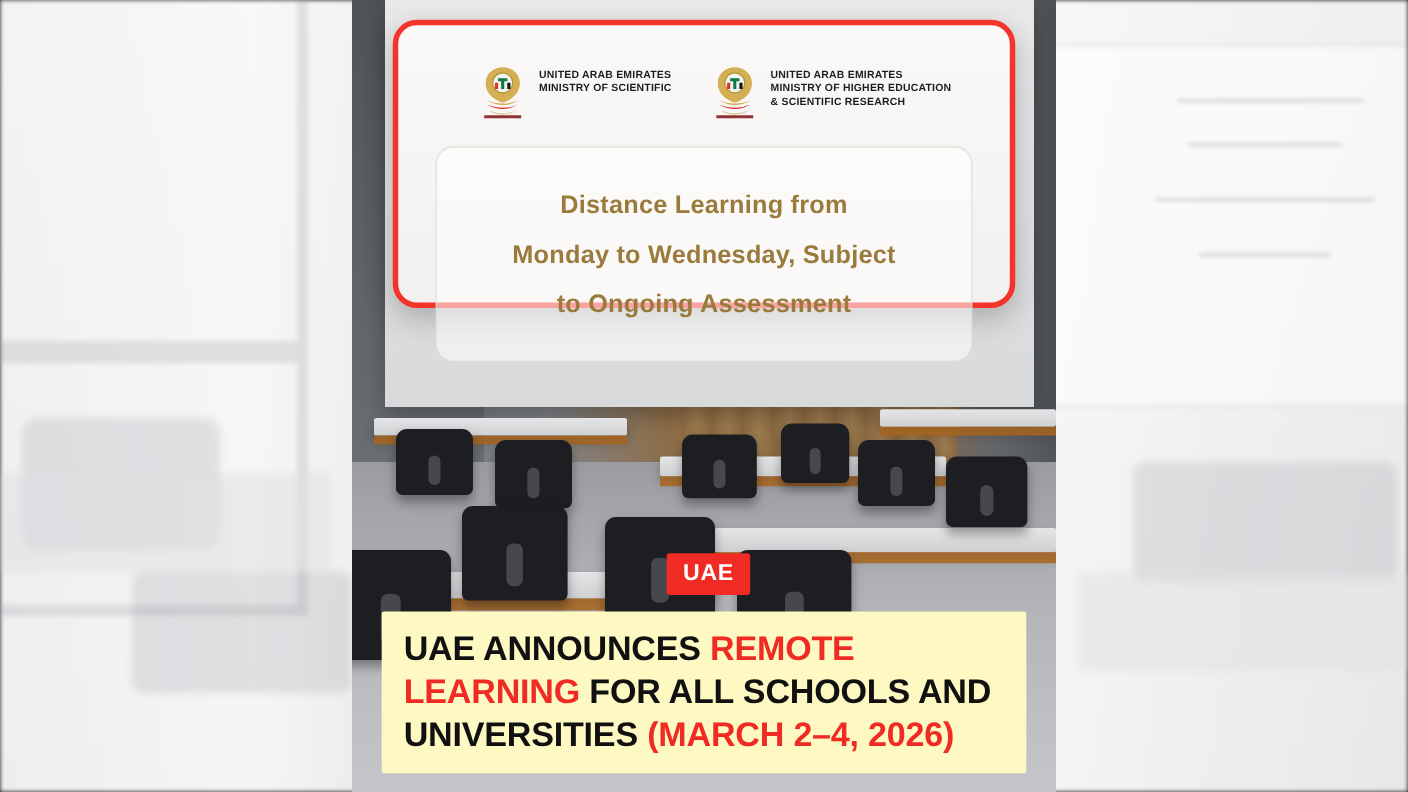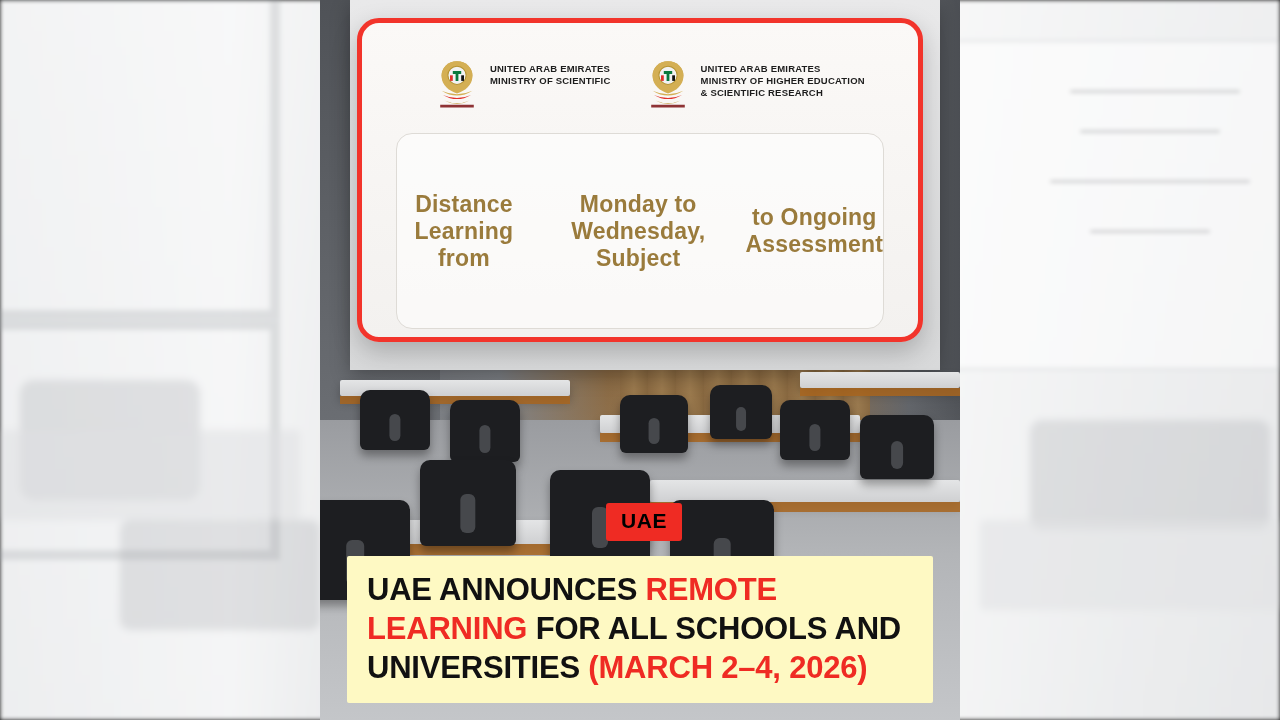--- a/index.html
+++ b/index.html
@@ -76,21 +76,21 @@
   
   .desk { position:absolute; background: linear-gradient(180deg,#e4e5e6,#cfd0d2); box-shadow: 0 6px 10px rgba(0,0,0,.25); border-radius:2px;}
   .desk-side { position:absolute; background:#a8651f; opacity:.85; }
   .chair { position:absolute; background:#1d1e21; border-radius:10px 10px 6px 6px; box-shadow:0 6px 10px rgba(0,0,0,.35); }
   .chair::after { content:""; position:absolute; left:50%; top:40%; width:16%; height:45%; transform:translateX(-50%); background:#46484c; border-radius:6px; }
 
   
   .card {
     position: absolute;
     left: 357px; top: 18px;
-    width: 566px; height: 324px;
+    width: 566px; height: 262px;
     background: linear-gradient(180deg,#fbf9f7,#f3f1ef);
     border: 5px solid #f2342b;
     border-radius: 22px;
     box-shadow: 0 10px 26px rgba(0,0,0,.22);
     padding: 22px 26px;
   }
   .crests { display:flex; gap: 36px; align-items:flex-start; padding: 12px 0 0 48px; }
   .crest-block { display:flex; gap:12px; align-items:flex-start; }
   .crest {
     width: 42px; height: 52px; flex: 0 0 42px;
@@ -103,33 +103,33 @@
   }
   .crest-txt .l1 { font-size: 9.5px; }
   .crest-txt .l2, .crest-txt .l3 { font-size: 9.5px; }
 
   .card-inner {
     margin: 24px 8px 0 8px;
     height: 196px;
     border: 1px solid #dedbd6;
     border-radius: 16px;
     background: rgba(255,255,255,.55);
-    display: flex; flex-direction: row;
+    display: flex; flex-direction: column;
     align-items: center; justify-content: center;
     gap: 18px;
   }
   .card-line {
     font-size: 23px; font-weight: 700; color: #9a7b3c;
     letter-spacing: .2px; text-align: center;
   }
 
   
   .tag {
     position: absolute; left: 606px; top: 503px;
-    background: #ef2b23; color: #000000;
+    background: #ef2b23; color: #ffffff;
     font-weight: 700; font-size: 21px; letter-spacing: .6px;
     padding: 6px 15px 8px 15px;
     border-radius: 3px;
   }
   .headline {
     position: absolute; left: 347px; top: 556px;
     width: 586px;
     background: #fef9c3;
     padding: 14px 16px 16px 20px;
     border-radius: 2px;

